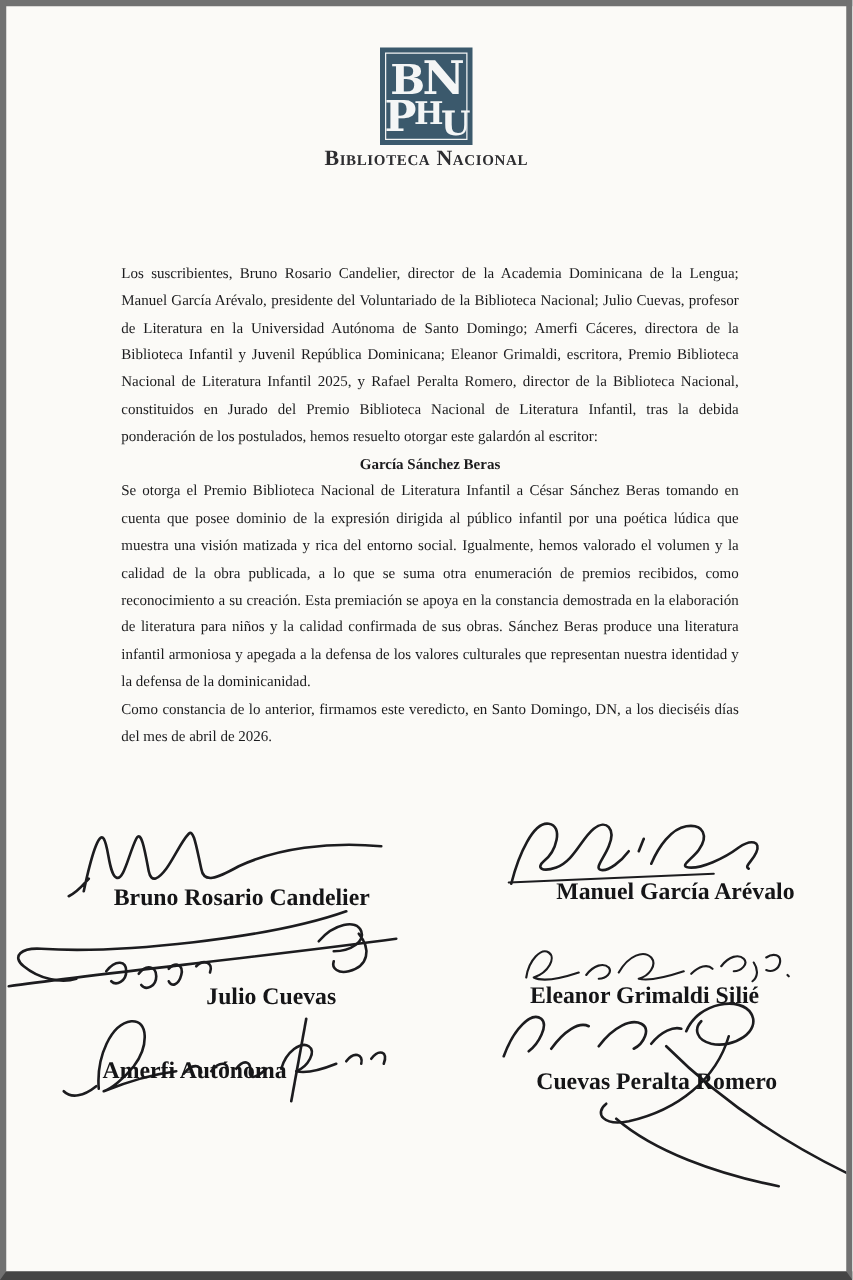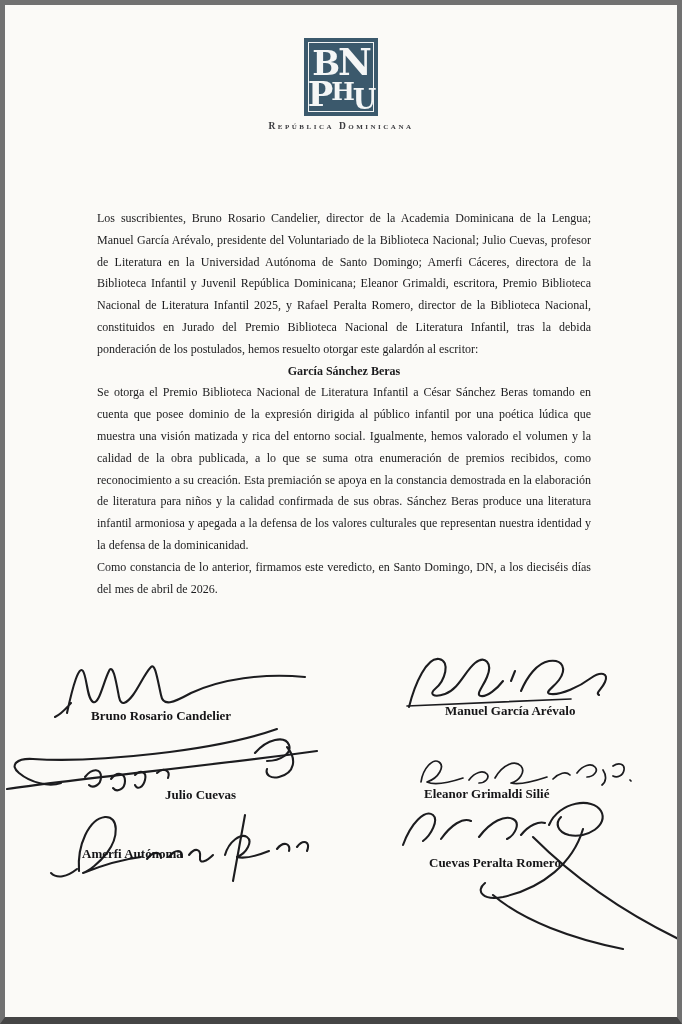--- a/index.html
+++ b/index.html
@@ -47,21 +47,21 @@
     position:absolute;top:203px;left:92px;right:86px;
     font-size:12px;line-height:21.8px;text-align:justify;
   }
   .bodytext p{margin:0;}
   .awardee{
     text-align:center;font-weight:bold;margin:22px 0 30px 0;
   }
   .p3{margin-top:14px;}
   
   .sig-name{
-    position:absolute;font-weight:bold;font-size:13px;white-space:nowrap;color:#151517;
+    position:absolute;font-weight:bold;font-size:19px;white-space:nowrap;color:#151517;
   }
   svg.sig{position:absolute;overflow:visible;}
   svg.sig path{fill:none;stroke:#1c1c1f;stroke-width:2.1;stroke-linecap:round;stroke-linejoin:round;}
   svg.sig path.thin{stroke-width:1.7;}
 </style>
 </head>
 <body>
 
 <div class="paper">
 
@@ -71,21 +71,21 @@
         <span class="m-b">B</span>
         <span class="m-n">N</span>
       </div>
       <div class="mono-row mono-row2">
         <span class="m-p">P</span>
         <span class="m-h">H</span>
         <span class="m-u">U</span>
       </div>
     </div>
     <div class="org-lines">
-      <div class="org-3">República Dominicana</div>
+      <div class="org-1">Biblioteca Nacional</div>
     </div>
   </div>
 
   <div class="bodytext">
     <p>Los suscribientes, Bruno Rosario Candelier, director de la Academia Dominicana de la Lengua; Manuel García Arévalo, presidente del Voluntariado de la Biblioteca Nacional; Julio Cuevas, profesor de Literatura en la Universidad Autónoma de Santo Domingo; Amerfi Cáceres, directora de la Biblioteca Infantil y Juvenil República Dominicana; Eleanor Grimaldi, escritora, Premio Biblioteca Nacional de Literatura Infantil 2025, y Rafael Peralta Romero, director de la Biblioteca Nacional, constituidos en Jurado del Premio Biblioteca Nacional de Literatura Infantil, tras la debida ponderación de los postulados, hemos resuelto otorgar este galardón al escritor:</p>
     <p class="awardee">García Sánchez Beras</p>
     <p>Se otorga el Premio Biblioteca Nacional de Literatura Infantil a César Sánchez Beras tomando en cuenta que posee dominio de la expresión dirigida al público infantil por una poética lúdica que muestra una visión matizada y rica del entorno social. Igualmente, hemos valorado el volumen y la calidad de la obra publicada, a lo que se suma otra enumeración de premios recibidos, como reconocimiento a su creación. Esta premiación se apoya en la constancia demostrada en la elaboración de literatura para niños y la calidad confirmada de sus obras. Sánchez Beras produce una literatura infantil armoniosa y apegada a la defensa de los valores culturales que representan nuestra identidad y la defensa de la dominicanidad.</p>
     <p class="p3">Como constancia de lo anterior, firmamos este veredicto, en Santo Domingo, DN, a los dieciséis días del mes de abril de 2026.</p>
   </div>
 

